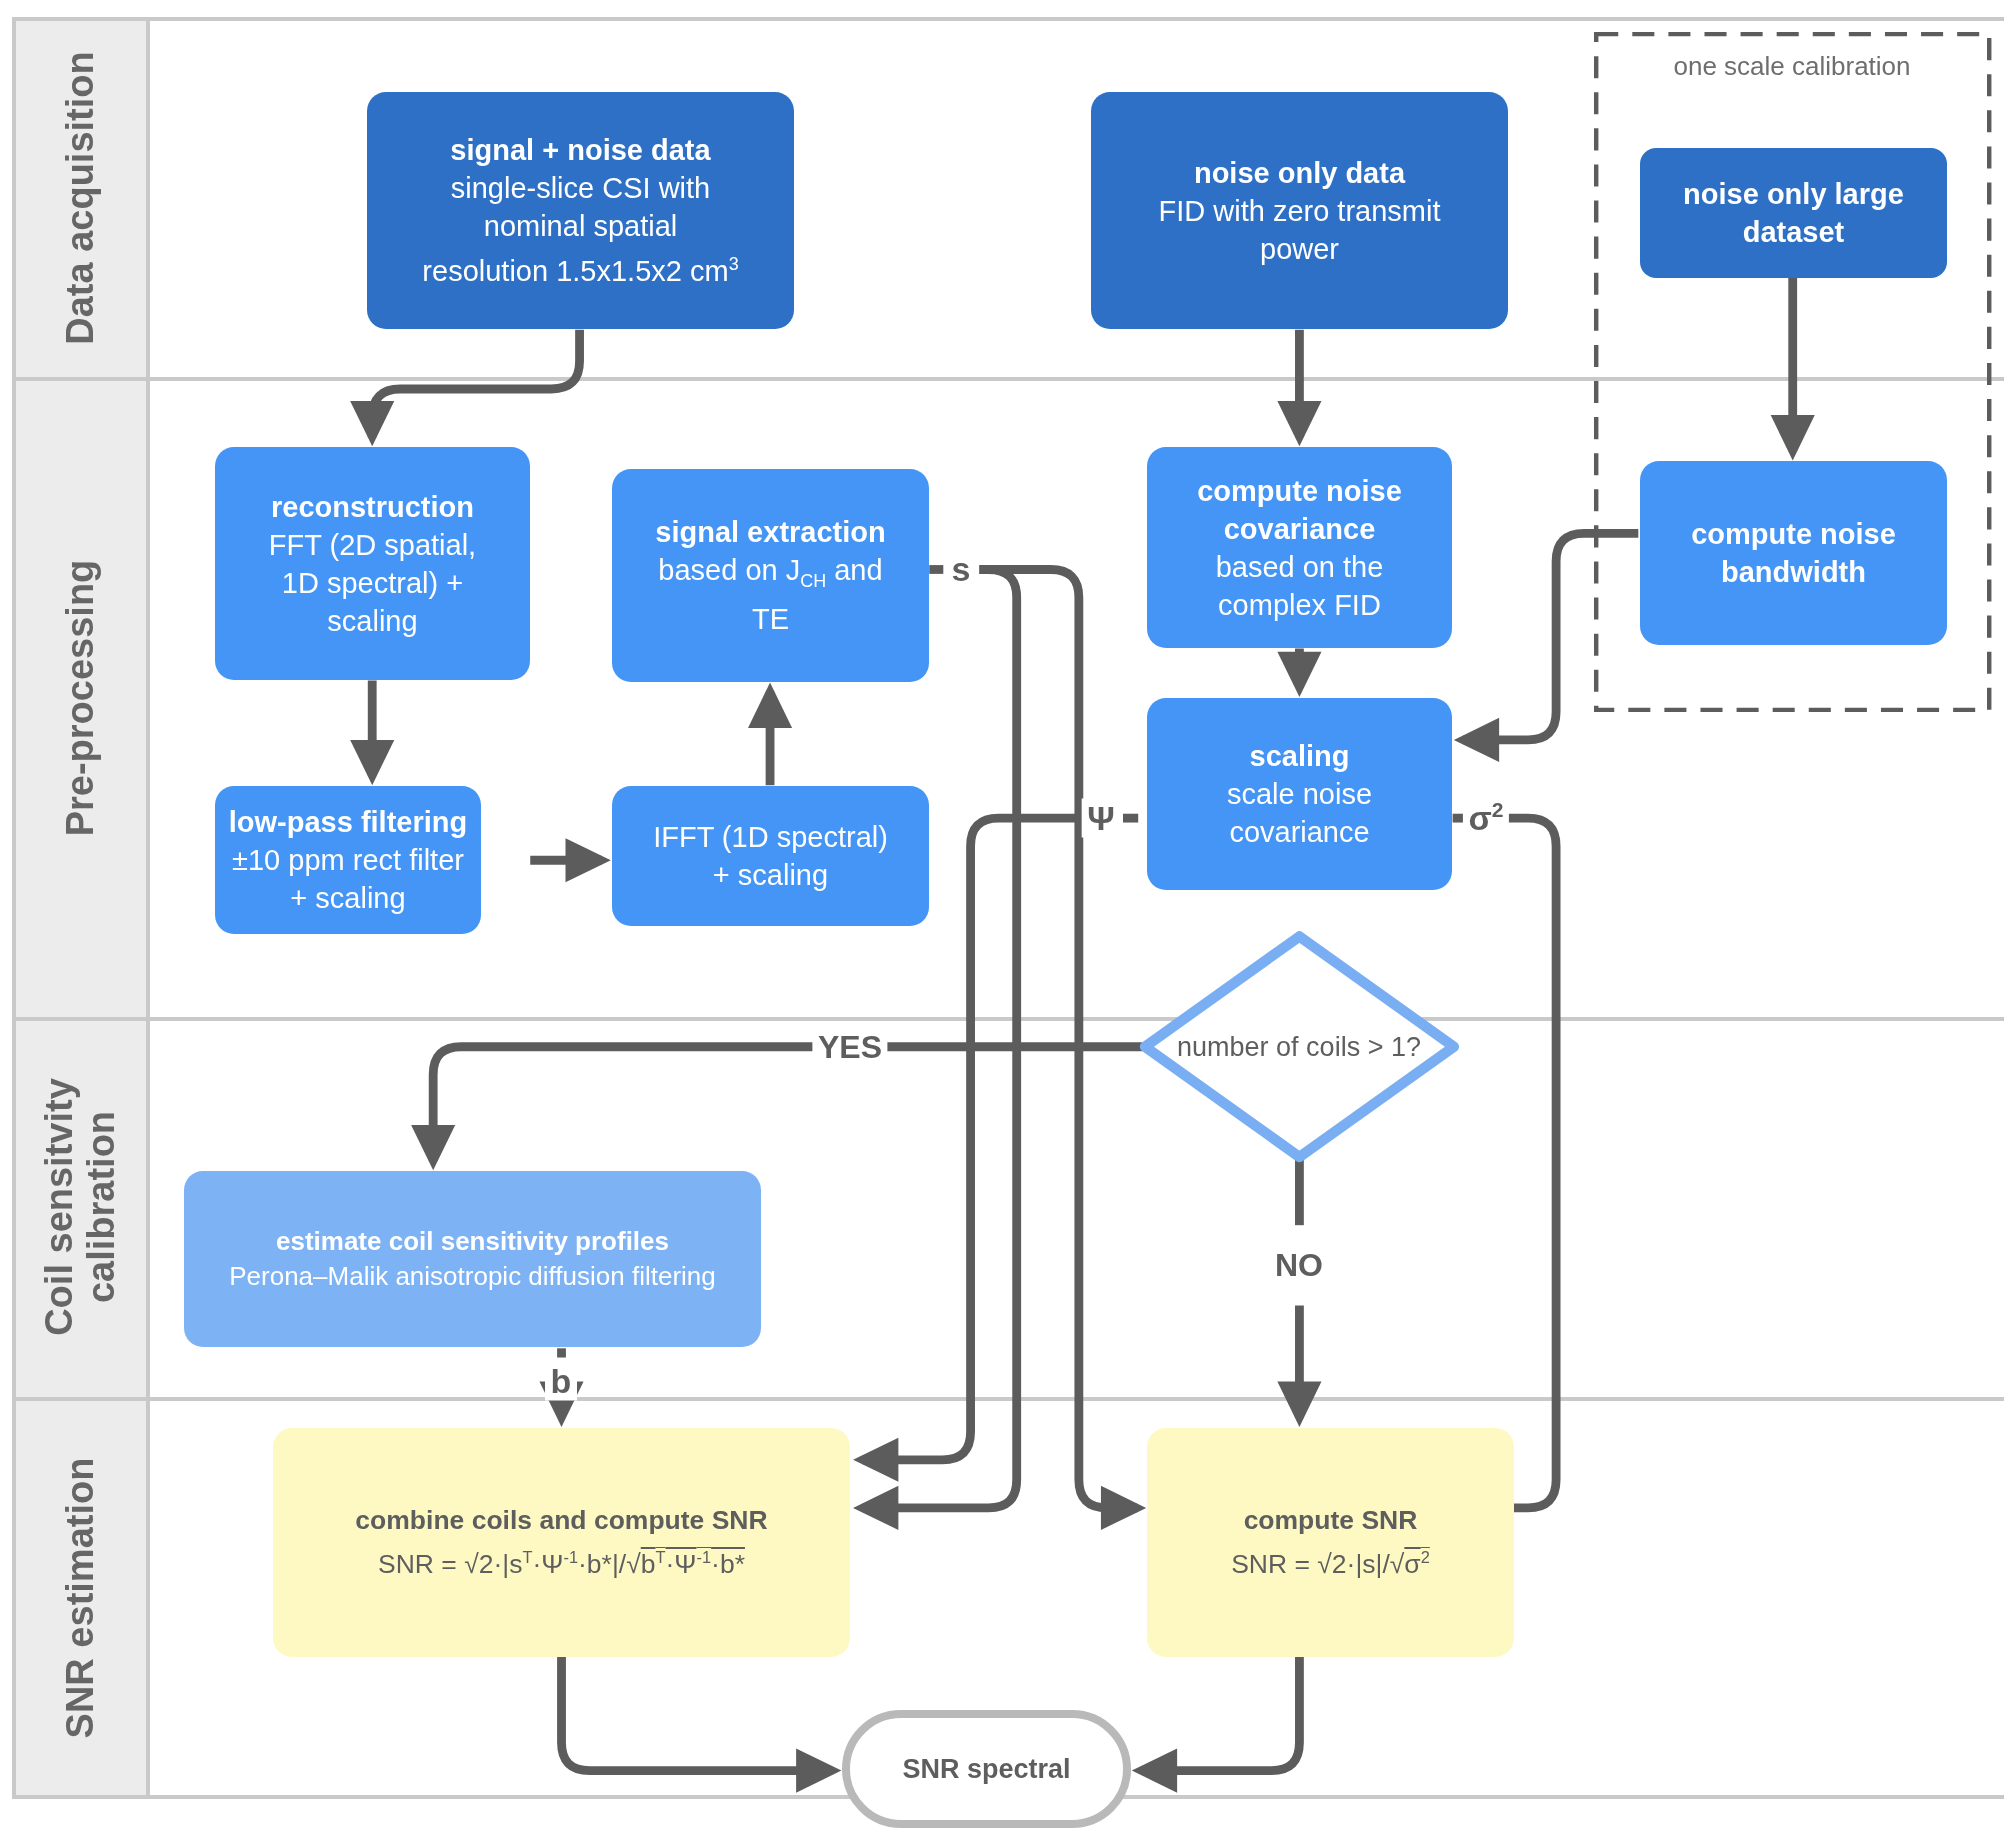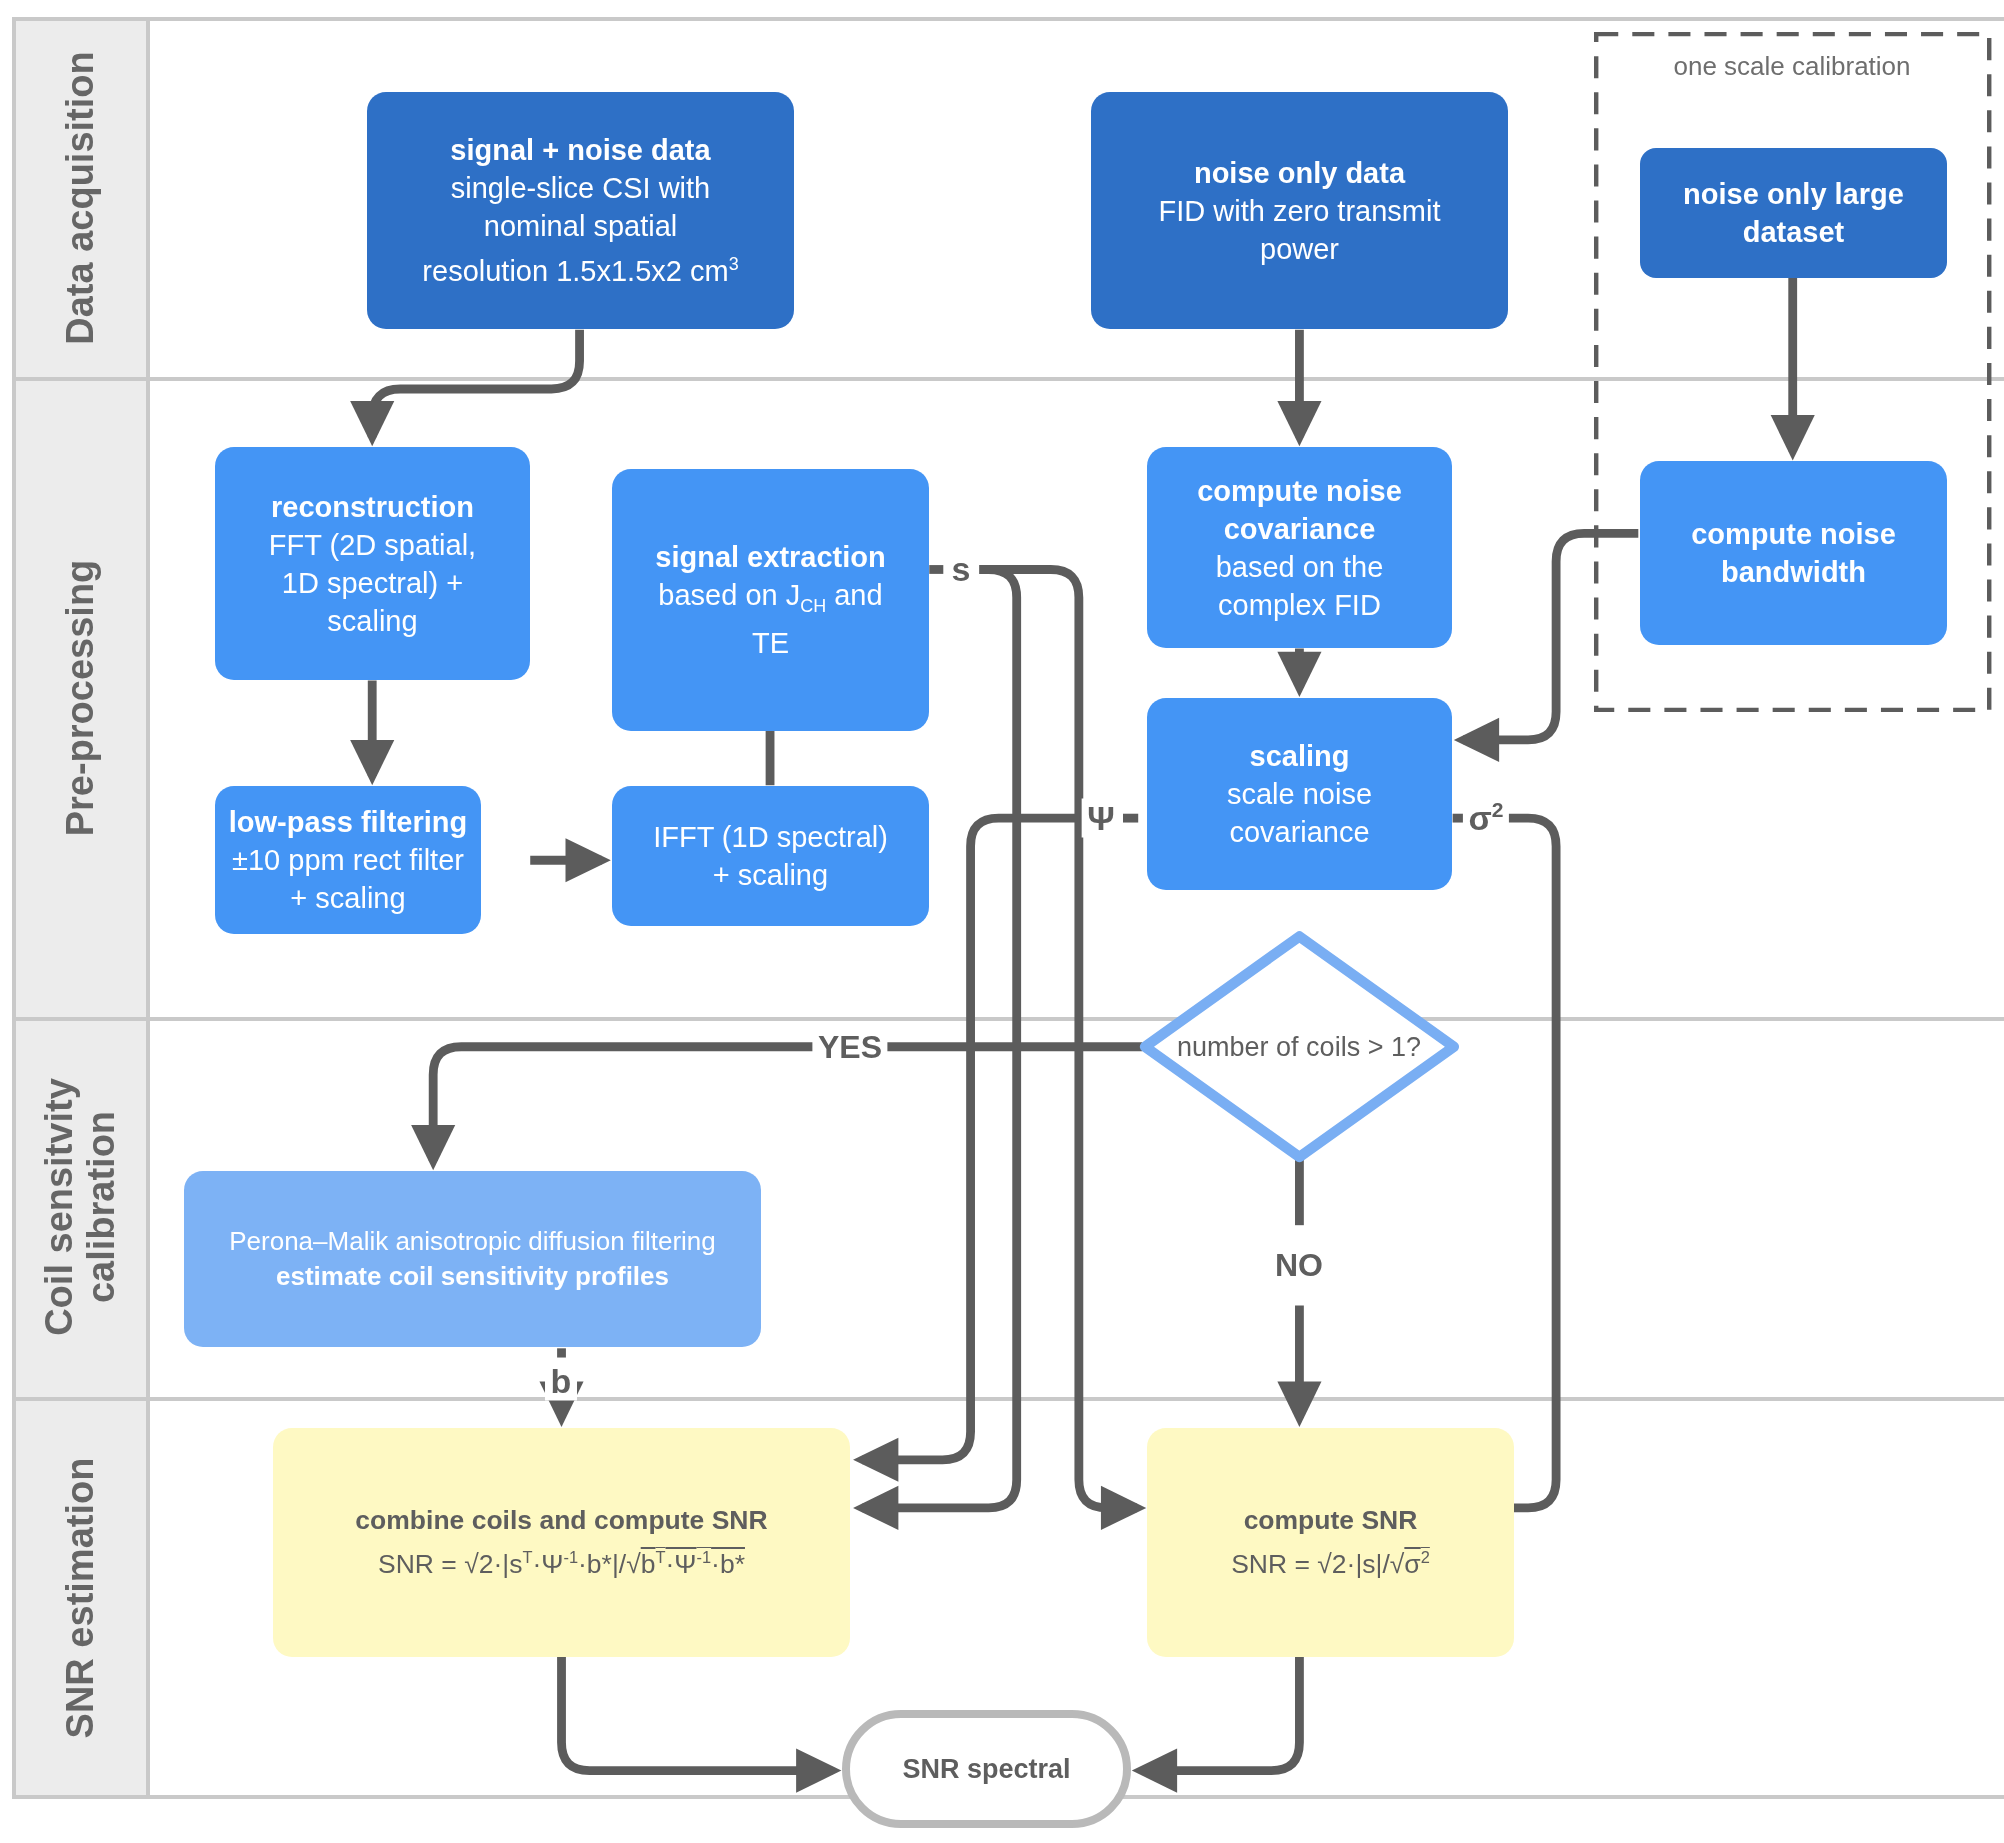--- a/index.html
+++ b/index.html
@@ -148,21 +148,21 @@
       <div class="tline"><span class="b">dataset</span></div>
     </div>
   <div class="cal-label" style="left:1792px;top:66px;">one scale calibration</div>
 
   <div class="node blue2 t72" style="left:215px;top:447px;width:315px;height:233px;">
       <div class="tline"><span class="b">reconstruction</span></div>
       <div class="tline">FFT (2D spatial,</div>
       <div class="tline">1D spectral) +</div>
       <div class="tline">scaling</div>
     </div>
-  <div class="node blue2 t72" style="left:612px;top:469px;width:317px;height:262px;">
+  <div class="node blue2 t72" style="left:612px;top:469px;width:317px;height:213px;">
       <div class="tline"><span class="b">signal extraction</span></div>
       <div class="tline"><span>based on J</span><sub>CH</sub><span> and</span></div>
       <div class="tline">TE</div>
     </div>
   <div class="node blue2 t72" style="left:215px;top:786px;width:266px;height:148px;">
       <div class="tline"><span class="b">low-pass filtering</span></div>
       <div class="tline">±10 ppm rect filter</div>
       <div class="tline">+ scaling</div>
     </div>
   <div class="node blue2 t72" style="left:612px;top:786px;width:317px;height:140px;">
@@ -181,22 +181,22 @@
     </div>
   <div class="node blue2 t72" style="left:1147px;top:698px;width:305px;height:192px;">
       <div class="tline"><span class="b">scaling</span></div>
       <div class="tline">scale noise</div>
       <div class="tline">covariance</div>
     </div>
 
   <div class="diamond-text" style="left:1299px;top:1047px;">number of coils &gt; 1?</div>
 
   <div class="node blue3 t64" style="left:184px;top:1171px;width:577px;height:176px;">
+      <div class="tline"><span class="b">estimate coil sensitivity profiles</span></div>
       <div class="tline">Perona–Malik anisotropic diffusion filtering</div>
-      <div class="tline"><span class="b">estimate coil sensitivity profiles</span></div>
     </div>
 
   <div class="node blue4 t66" style="left:273px;top:1428px;width:577px;height:229px;">
       <div class="tline"><span class="b">combine coils and compute SNR</span></div>
       <div class="tline"><span>SNR = √2·|s</span><sup>T</sup><span>·Ψ</span><sup>-1</sup><span>·b*|/√</span><span class="ov">b</span><sup class="ov">T</sup><span class="ov">·Ψ</span><sup class="ov">-1</sup><span class="ov">·b*</span></div>
     </div>
   <div class="node blue4 t66" style="left:1147px;top:1428px;width:367px;height:229px;">
       <div class="tline"><span class="b">compute SNR</span></div>
       <div class="tline"><span>SNR = √2·|s|/√</span><span class="ov">σ</span><sup class="ov">2</sup></div>
     </div>

